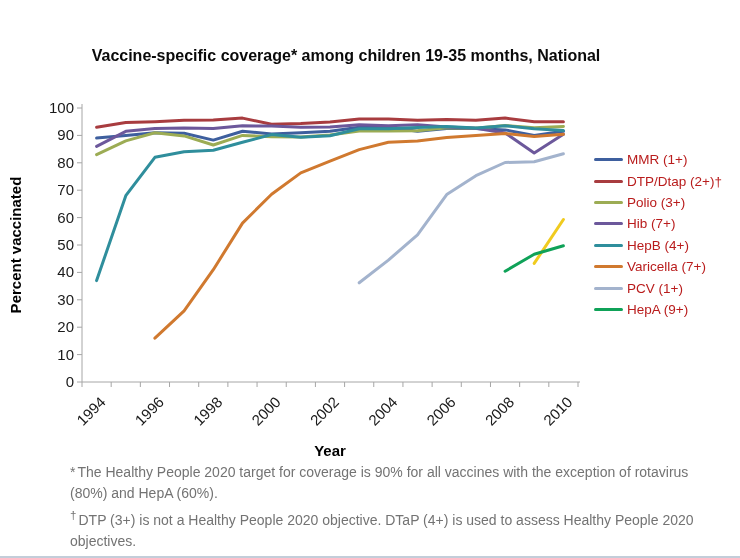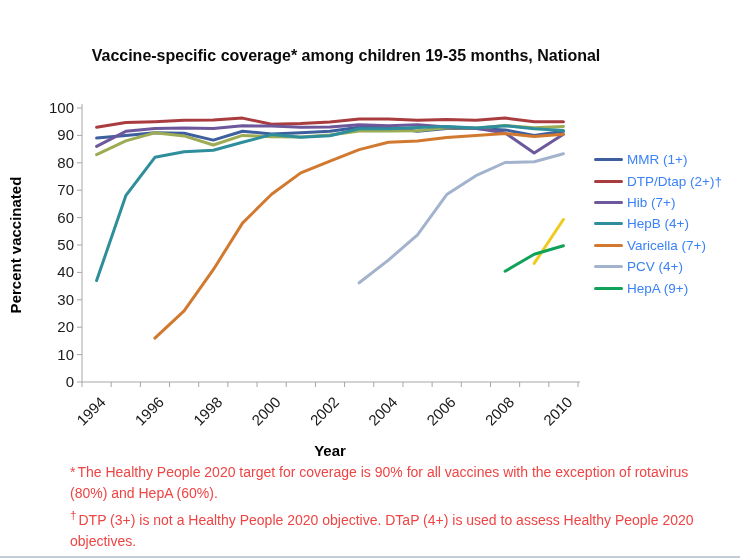--- a/index.html
+++ b/index.html
@@ -5,23 +5,23 @@
   html,body{margin:0;padding:0;}
   body{
     width:740px;height:558px;position:relative;overflow:hidden;
     background:#ffffff;font-family:"Liberation Sans",sans-serif;color:#000;
   }
   .title-block{position:absolute;top:6px;left:0;width:692px;text-align:center;
     font-weight:bold;font-size:16px;line-height:35px;color:#0a0a0a;margin-top:32px;}
   .legend{position:absolute;left:594px;top:149px;}
   .legend-row{display:flex;align-items:center;height:21.4px;white-space:nowrap;}
   .legend-swatch{display:inline-block;width:29px;height:3px;border-radius:2px;margin-right:4px;flex:0 0 auto;}
-  .legend-label{font-size:13.5px;color:#3b82f6;}
+  .legend-label{font-size:13.5px;color:#b91c1c;}
   .footnotes{position:absolute;left:70px;top:462px;width:648px;
-    font-size:14px;line-height:21px;color:#ef4444;}
+    font-size:14px;line-height:21px;color:#737373;}
   .footnotes p{margin:0;}
   .fn-marker{padding-right:2px;}
   svg{position:absolute;top:0;left:0;}
   .bottom-edge{position:absolute;left:0;bottom:0;width:740px;height:2px;background:#c3cdd9;}
 </style>
 </head>
 <body>
 
 <div class="title-block">
   <div>Vaccine-specific coverage* among children 19-35 months, National</div>
@@ -107,34 +107,38 @@
 <div class="legend" id="legend">
     <div class="legend-row">
       <span class="legend-swatch" style="background: rgb(62, 95, 158);"></span>
       <span class="legend-label">MMR (1+)</span>
     </div>
     <div class="legend-row">
       <span class="legend-swatch" style="background: rgb(168, 60, 63);"></span>
       <span class="legend-label">DTP/Dtap (2+)†</span>
     </div>
     <div class="legend-row">
+      <span class="legend-swatch" style="background: rgb(156, 172, 84);"></span>
+      <span class="legend-label">Polio (3+)</span>
+    </div>
+    <div class="legend-row">
       <span class="legend-swatch" style="background: rgb(108, 88, 155);"></span>
       <span class="legend-label">Hib (7+)</span>
     </div>
     <div class="legend-row">
       <span class="legend-swatch" style="background: rgb(47, 142, 156);"></span>
       <span class="legend-label">HepB (4+)</span>
     </div>
     <div class="legend-row">
       <span class="legend-swatch" style="background: rgb(208, 121, 47);"></span>
       <span class="legend-label">Varicella (7+)</span>
     </div>
     <div class="legend-row">
       <span class="legend-swatch" style="background: rgb(163, 179, 205);"></span>
-      <span class="legend-label">PCV (4+)</span>
+      <span class="legend-label">PCV (1+)</span>
     </div>
     <div class="legend-row">
       <span class="legend-swatch" style="background: rgb(15, 162, 88);"></span>
       <span class="legend-label">HepA (9+)</span>
     </div>
   </div>
 
 <div class="footnotes">
   <p><span class="fn-marker">*</span><span>The Healthy People 2020 target for coverage is 90% for all vaccines with the exception of rotavirus (80%) and HepA (60%).</span></p>
   <p><sup class="fn-marker">†</sup><span>DTP (3+) is not a Healthy People 2020 objective.  DTaP (4+) is used to assess Healthy People 2020 objectives.</span></p>

